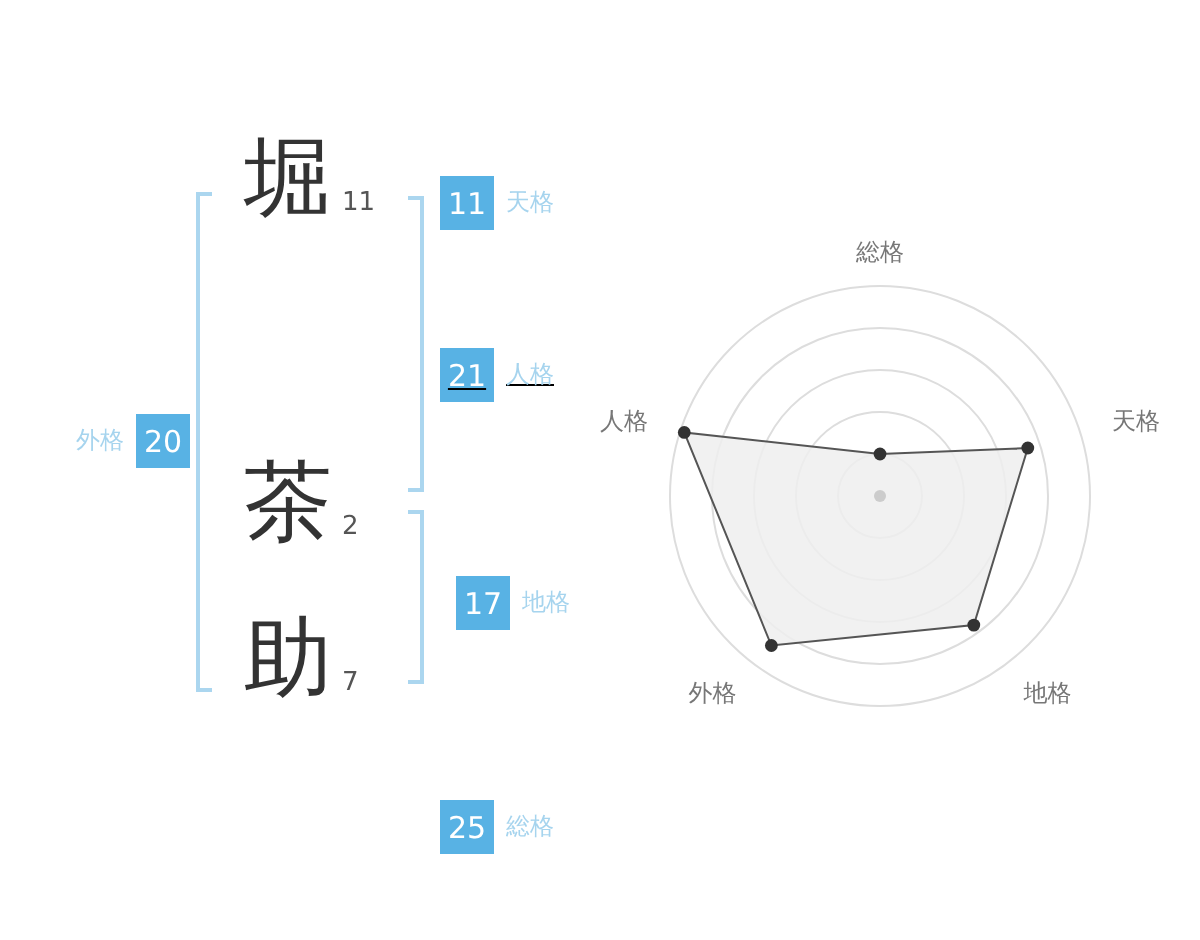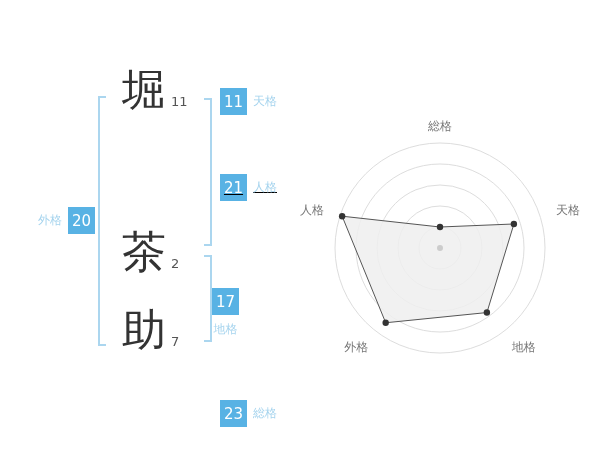--- a/index.html
+++ b/index.html
@@ -55,26 +55,26 @@
   <div class="bracket bracket-right" style="left:204px; top:255px; height:87px;"></div>
 
   <div class="badge-group" style="left:220px; top:88px;">
     <span class="badge">11</span>
     <span class="badge-label">天格</span>
   </div>
   <div class="badge-group" style="left:220px; top:174px;text-decoration:underline;">
     <span class="badge">21</span>
     <span class="badge-label">人格</span>
   </div>
-  <div class="badge-group" style="left:212px; top:288px;flex-direction:column;">
+  <div class="badge-group" style="left:228px; top:288px;">
     <span class="badge">17</span>
     <span class="badge-label">地格</span>
   </div>
   <div class="badge-group" style="left:220px; top:400px;">
-    <span class="badge">23</span>
+    <span class="badge">25</span>
     <span class="badge-label">総格</span>
   </div>
 
   <svg id="radar" style="left:290px; top:112px;" width="300" height="270" viewBox="0 0 300 270">
       <circle cx="150" cy="136" r="21" fill="none" stroke="#dddddd" stroke-width="1"></circle>
       <circle cx="150" cy="136" r="42" fill="none" stroke="#dddddd" stroke-width="1"></circle>
       <circle cx="150" cy="136" r="63" fill="none" stroke="#dddddd" stroke-width="1"></circle>
       <circle cx="150" cy="136" r="84" fill="none" stroke="#dddddd" stroke-width="1"></circle>
       <circle cx="150" cy="136" r="105" fill="none" stroke="#dddddd" stroke-width="1"></circle>
       <text x="150" y="18" text-anchor="middle" fill="#777" font-size="12">総格</text>

